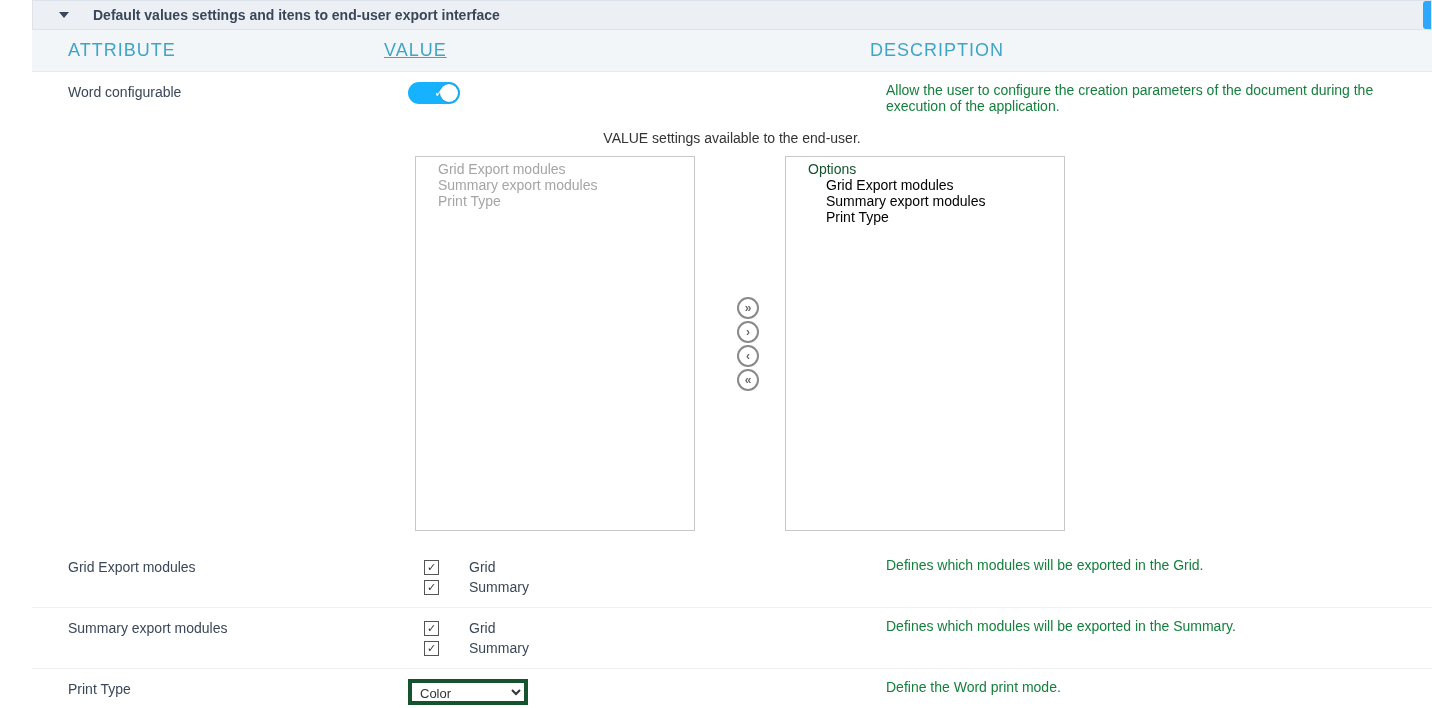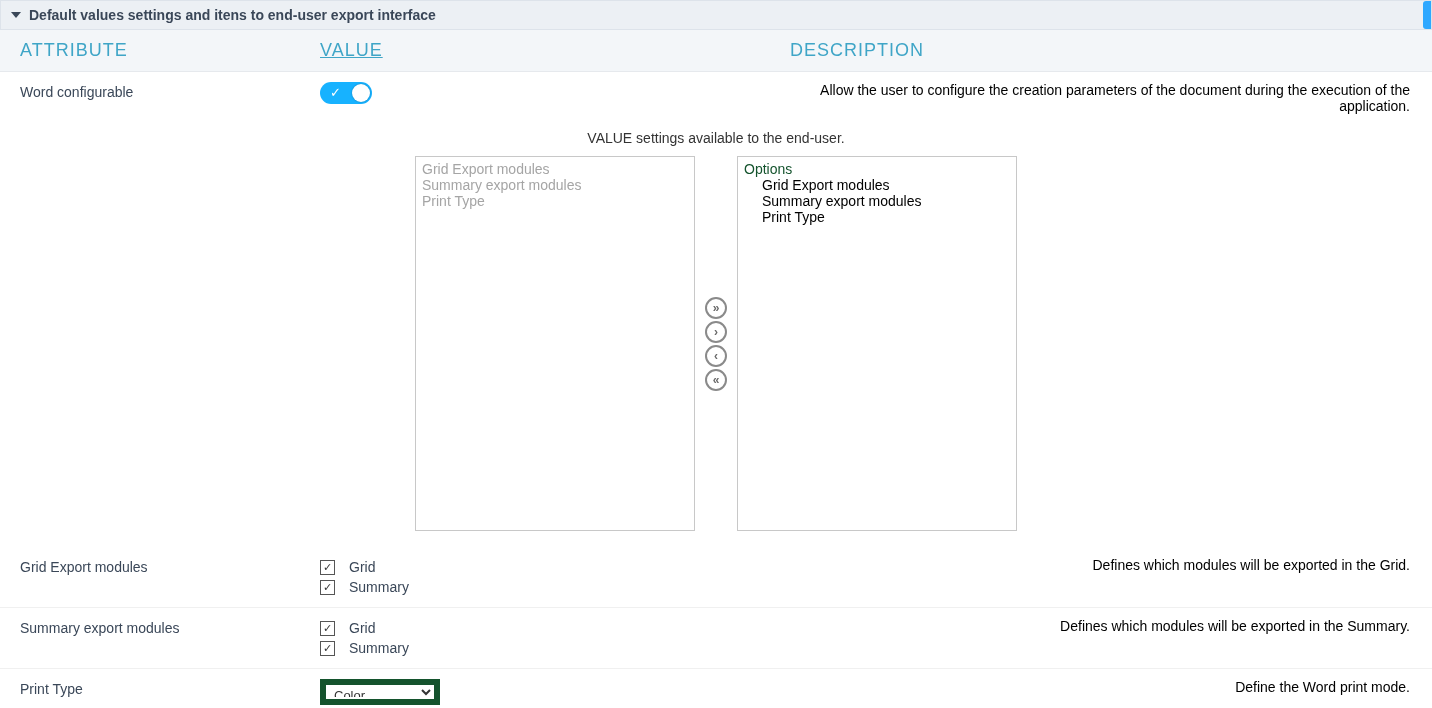--- a/index.html
+++ b/index.html
@@ -1,15 +1,15 @@
 <!DOCTYPE html>
 <html><head>
 <meta charset="utf-8">
 <style>
-  * { box-sizing: border-box; }
+  * { box-sizing: border-box; margin-left: 16px; }
   body {
     margin: 0;
     font-family: Arial, Helvetica, sans-serif;
     font-size: 14px;
     color: #3a4758;
     background: #fff;
   }
   .panel-header {
     background: #ecf0f4;
     border: 1px solid #dde3ea;
@@ -47,25 +47,25 @@
     letter-spacing:1px;
   }
   .col-attr { width:300px; }
   .col-val { width:470px;text-decoration:underline; }
   .col-desc { flex:1; }
   .row {
     display:flex;
     padding:10px 12px 10px 20px;
     border-bottom:1px solid #f0f0f0;
     align-items:flex-start;
-    gap:0;
+    gap:8px;
   }
   .row .label { width:300px; color:#3a4758; padding-top:2px;}
   .row .value { width:470px; }
-  .row .desc  { flex:1; color:#000000; padding-right:10px;text-align:right;}
+  .row .desc  { flex:1; color:#15803d; padding-right:10px;}
   
   .toggle {
     width:52px; height:22px;
     background:#17b2ff;
     border-radius:11px;
     position:relative;
     display:inline-block;
   }
   .toggle .knob{
     position:absolute;
@@ -128,21 +128,21 @@
   .cbox{
     width:15px;height:15px;
     border:1px solid #555;
     display:inline-flex;align-items:center;justify-content:center;
     font-size:11px;color:#333;
   }
   
   select.print-type{
     width:120px;
     height:26px;
-    border:6px solid #14532d;
+    border:4px solid #14532d;
     background:#fff;
     padding:2px 4px;
     font-size:13px;
     color:#333;
   }
 </style>
 </head>
 <body>
 
 <div class="panel-header">

